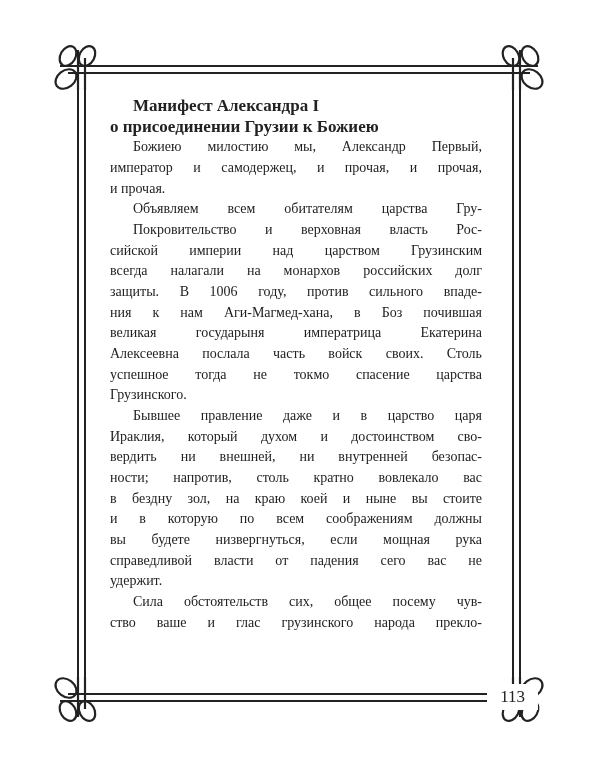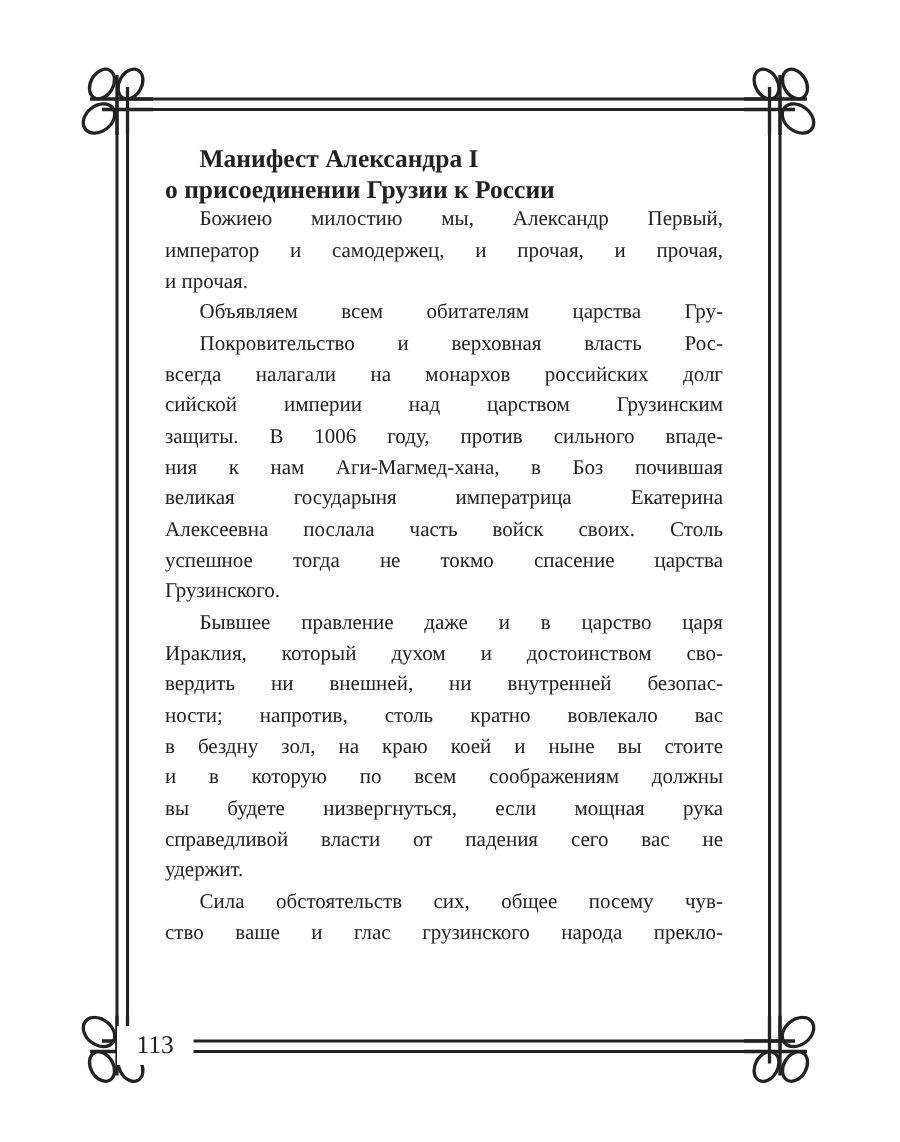--- a/index.html
+++ b/index.html
@@ -38,22 +38,22 @@
   .tl-line {
     font-size:14px; line-height:20.68px; height:20.68px;
     letter-spacing:0;
   }
   .tl-line.just { text-align:justify; text-align-last:justify; }
   .tl-line.left { text-align:left; }
   .tl-line.indent { padding-left:23px; }
   .tl-line.bold { font-weight:bold; font-size:17px; }
   
   .pagenum-row {
-    position:absolute; left:78px; width:442px; top:684px;
-    display:flex; justify-content:flex-start;
+    position:absolute; left:96px; width:442px; top:684px;
+    display:flex; justify-content:flex-end;
   }
   .pagenum {
     background:var(--paper); padding:0 13px;
     font-size:17px; line-height:26px; color:var(--ink);
   }
 </style>
 </head>
 <body>
 
 <div class="page">
@@ -87,28 +87,28 @@
     </svg>
   <svg class="corner bl">
       <use href="#knot"></use>
     </svg>
   <svg class="corner br">
       <use href="#knot"></use>
     </svg>
 
   <div class="text-block">
       <div class="tl-line left indent bold">Манифест Александра I</div>
-      <div class="tl-line left bold">о присоединении Грузии к России</div>
+      <div class="tl-line left bold">о присоединении Грузии к Божиею</div>
       <div class="tl-line just indent">Божиею милостию мы, Александр Первый,</div>
       <div class="tl-line just">император и самодержец, и прочая, и прочая,</div>
       <div class="tl-line left">и прочая.</div>
       <div class="tl-line just indent">Объявляем всем обитателям царства Гру-</div>
       <div class="tl-line just indent">Покровительство и верховная власть Рос-</div>
+      <div class="tl-line just">сийской империи над царством Грузинским</div>
       <div class="tl-line just">всегда налагали на монархов российских долг</div>
-      <div class="tl-line just">сийской империи над царством Грузинским</div>
       <div class="tl-line just">защиты. В 1006 году, против сильного впаде-</div>
       <div class="tl-line just">ния к нам Аги-Магмед-хана, в Боз почившая</div>
       <div class="tl-line just">великая государыня императрица Екатерина</div>
       <div class="tl-line just">Алексеевна послала часть войск своих. Столь</div>
       <div class="tl-line just">успешное тогда не токмо спасение царства</div>
       <div class="tl-line left">Грузинского.</div>
       <div class="tl-line just indent">Бывшее правление даже и в царство царя</div>
       <div class="tl-line just">Ираклия, который духом и достоинством сво-</div>
       <div class="tl-line just">вердить ни внешней, ни внутренней безопас-</div>
       <div class="tl-line just">ности; напротив, столь кратно вовлекало вас</div>

